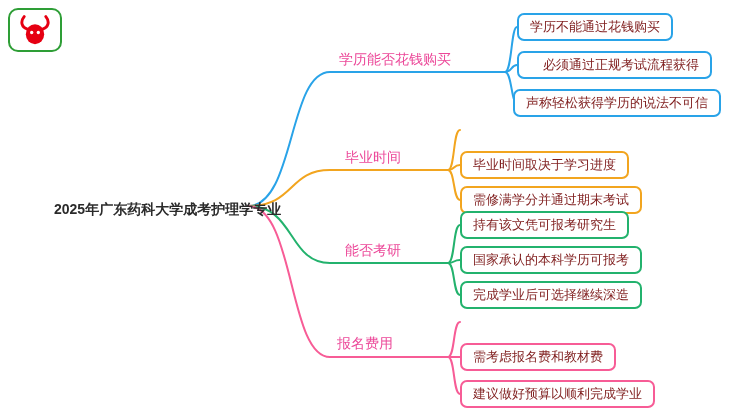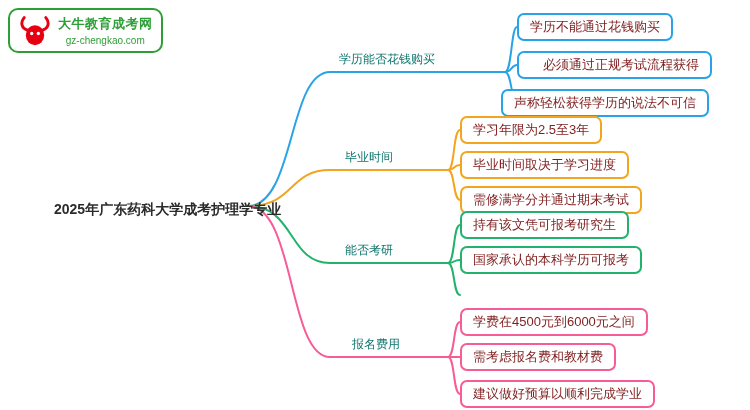--- a/index.html
+++ b/index.html
@@ -8,21 +8,21 @@
     font-family:"Liberation Sans", sans-serif; overflow:hidden;
   }
   svg.links { position:absolute; left:0; top:0; z-index:1; pointer-events:none; }
   .leaf {
     position:absolute; z-index:2; background:#fff;
     border:2px solid #999; border-radius:7px;
     padding:3px 11px; font-size:13px; line-height:18px;
     color:#7f1d1d; white-space:nowrap; box-sizing:border-box;
   }
   .branch-label {
-    position:absolute; z-index:2; font-size:12px; color:#0f766e;
+    position:absolute; z-index:2; font-size:14px; color:#ec4899;
     white-space:nowrap; line-height:17px;
   }
   .root {
     position:absolute; z-index:2; font-size:14px; font-weight:600;
     color:#2b2b2b; white-space:nowrap; line-height:18px;
   }
   .logo {
     position:absolute; left:8px; top:8px; z-index:3;
     border:2px solid #2e9e36; border-radius:10px; background:#fff;
     padding:5px 8px; display:flex; align-items:center; gap:6px;
@@ -60,41 +60,36 @@
   </svg>
 
   <div class="logo" style="border-color: rgb(46, 158, 54);">
     <svg width="34" height="30" viewBox="0 0 40 36">
       <path d="M7 2 C2 8 4 15 11 17" fill="none" stroke-width="3.5" stroke-linecap="round" style="stroke: rgb(230, 0, 18);"></path>
       <path d="M33 2 C38 8 36 15 29 17" fill="none" stroke-width="3.5" stroke-linecap="round" style="stroke: rgb(230, 0, 18);"></path>
       <ellipse cx="20" cy="23" rx="11" ry="12" style="fill: rgb(230, 0, 18);"></ellipse>
       <circle cx="16" cy="21" r="2" fill="#ffffff"></circle>
       <circle cx="24" cy="21" r="2" fill="#ffffff"></circle>
     </svg>
-    <div class="logo-col">
-      <div class="logo-title" style="color: rgb(46, 158, 54);">大牛教育成考网</div>
-      <div class="logo-url" style="color: rgb(46, 158, 54);">gz-chengkao.com</div>
-    </div>
   </div>
 
   <div class="root" style="left:6px; top:200px;margin-left:48px;">2025年广东药科大学成考护理学专业</div>
 
   <div class="branch-label" style="left:339px; top:51px;">学历能否花钱购买</div>
   <div class="branch-label" style="left:345px; top:149px;">毕业时间</div>
   <div class="branch-label" style="left:345px; top:242px;">能否考研</div>
-  <div class="branch-label" style="left:352px; top:336px;">报名费用</div>
+  <div class="branch-label" style="left:337px; top:336px;font-family:Liberation Mono, monospace;">报名费用</div>
 
   <div class="leaf" style="left: 517px; top: 13px; border-color: rgb(41, 163, 232);">学历不能通过花钱购买</div>
   <div class="leaf" style="left: 517px; top: 51px; border-color: rgb(41, 163, 232); padding-left: 24px;">必须通过正规考试流程获得</div>
-  <div class="leaf" style="left: 501px; top: 89px; border-color: rgb(41, 163, 232);">声称轻松获得学历的说法不可信</div>
+  <div class="leaf" style="left: 513px; top: 89px; border-color: rgb(41, 163, 232);">声称轻松获得学历的说法不可信</div>
 
-  <div class="leaf" style="left: 460px; top: 116px; border-color: rgb(242, 165, 31);">学习年限为2.5至3年</div>
   <div class="leaf" style="left: 460px; top: 151px; border-color: rgb(242, 165, 31);">毕业时间取决于学习进度</div>
   <div class="leaf" style="left: 460px; top: 186px; border-color: rgb(242, 165, 31); text-align: center;">需修满学分并通过期末考试</div>
 
   <div class="leaf" style="left: 460px; top: 211px; border-color: rgb(35, 178, 109);">持有该文凭可报考研究生</div>
   <div class="leaf" style="left: 460px; top: 246px; border-color: rgb(35, 178, 109);">国家承认的本科学历可报考</div>
+  <div class="leaf" style="left: 460px; top: 281px; border-color: rgb(35, 178, 109);">完成学业后可选择继续深造</div>
 
-  <div class="leaf" style="left: 460px; top: 308px; border-color: rgb(247, 92, 150);">学费在4500元到6000元之间</div>
   <div class="leaf" style="left: 460px; top: 343px; border-color: rgb(247, 92, 150);">需考虑报名费和教材费</div>
   <div class="leaf" style="left: 460px; top: 380px; border-color: rgb(247, 92, 150);">建议做好预算以顺利完成学业</div>
 
 </div>
 
 </body></html>

